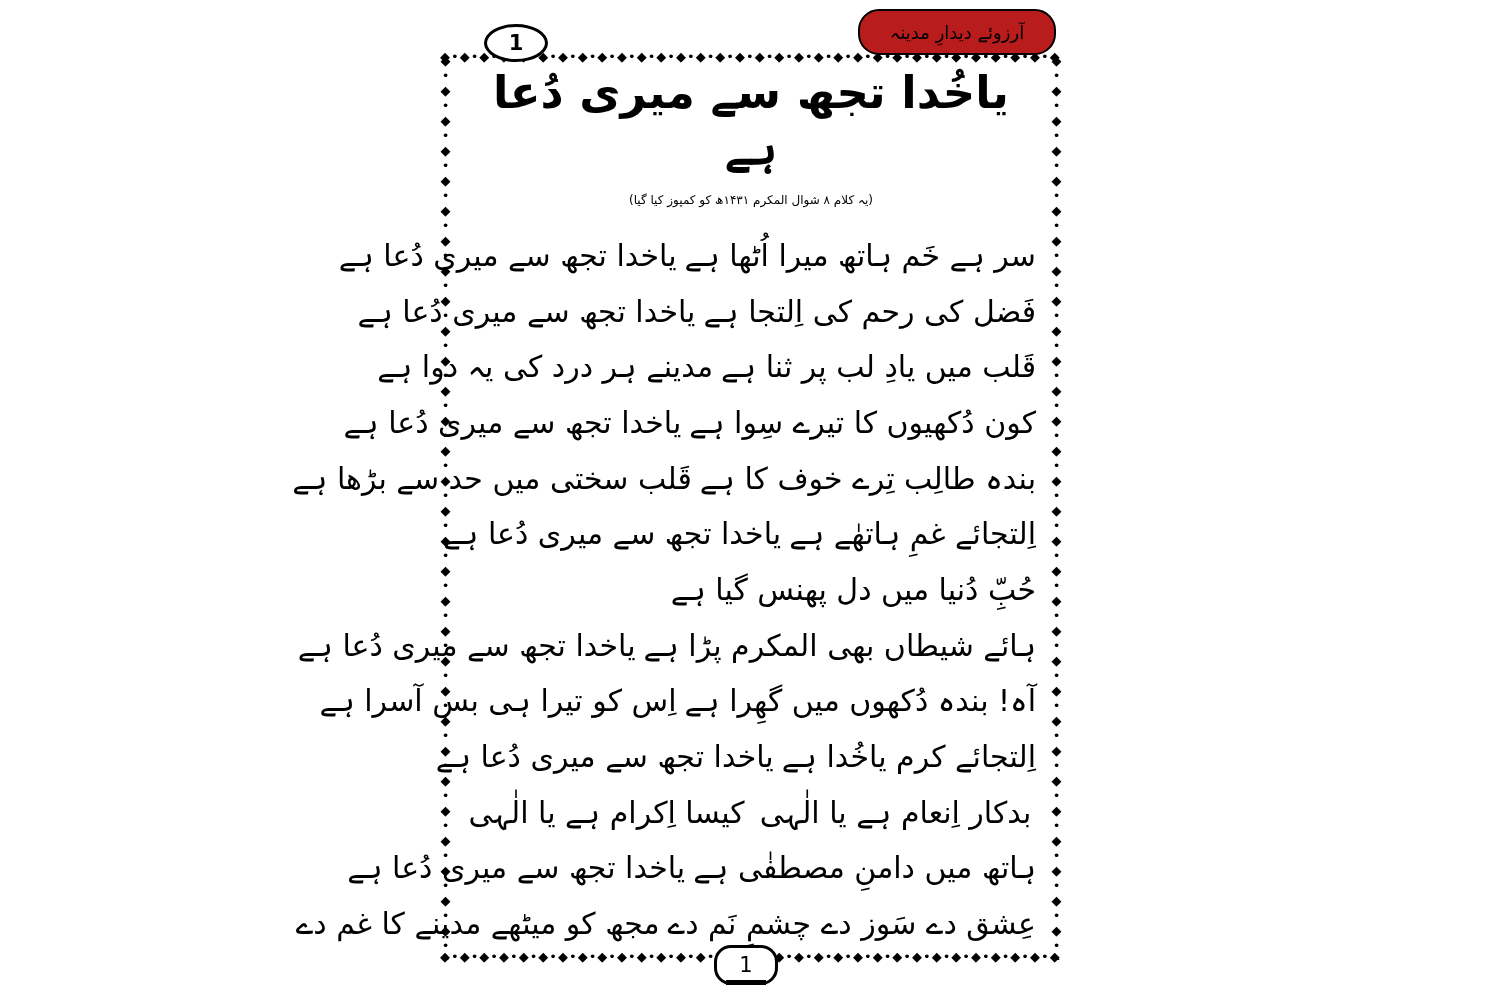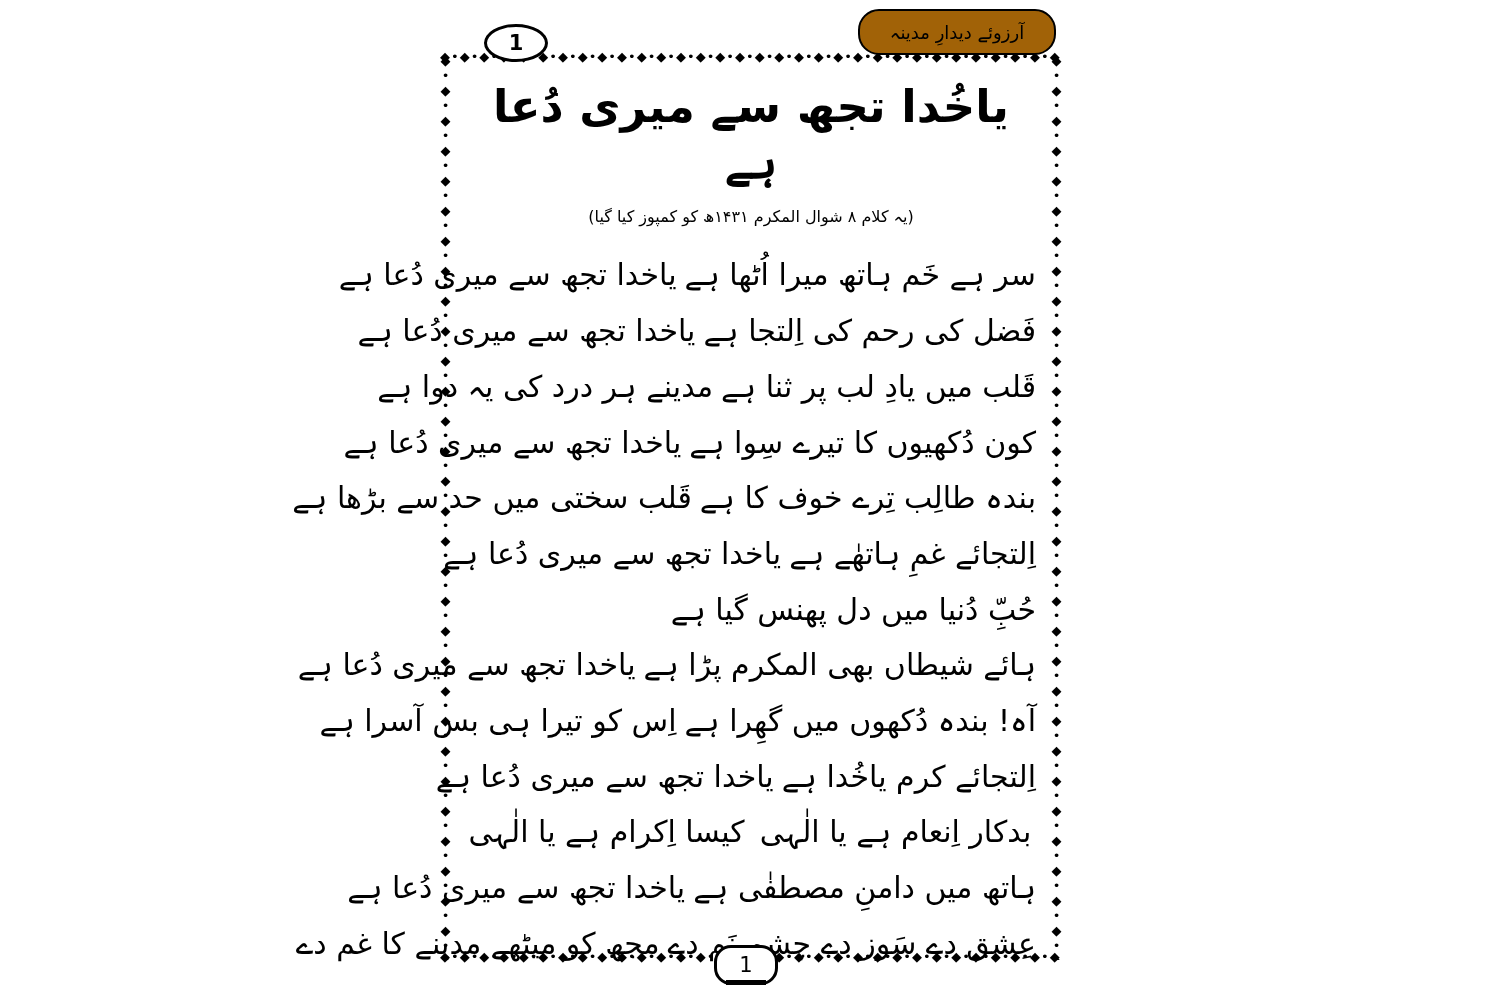--- a/index.html
+++ b/index.html
@@ -61,45 +61,45 @@
     content:"";
     position:absolute;
     bottom:-3px;left:9px;right:9px;height:5px;
     background:#000;
   }
   .header-box{
     position:absolute;
     left:858px;top:9px;width:194px;height:42px;
     border:2px solid #000;
     border-radius:21px;
-    background:#a16207;
+    background:#b91c1c;
     display:flex;align-items:center;justify-content:center;
     direction:rtl;
     font-size:18px;
     z-index:3;
   }
 
   
   .content{
     position:absolute;
-    left:446px;top:57px;width:610px;height:899px;
+    left:446px;top:43px;width:610px;height:899px;
     box-sizing:border-box;
     padding:22px 16px 0 16px;
     direction:rtl;
     text-align:center;
   }
   .poem-title{
     font-size:45px;
     font-weight:bold;
     line-height:1.25;
     letter-spacing:0;
   }
   .poem-subtitle{
     margin-top:14px;
-    font-size:16px;
+    font-size:12px;
     line-height:1.4;
   }
   .verses{
     margin-top:20px;
   }
   .verse-row{
     display:grid;
     grid-template-columns:1fr 1fr;
     align-items:center;
     height:55.7px;

